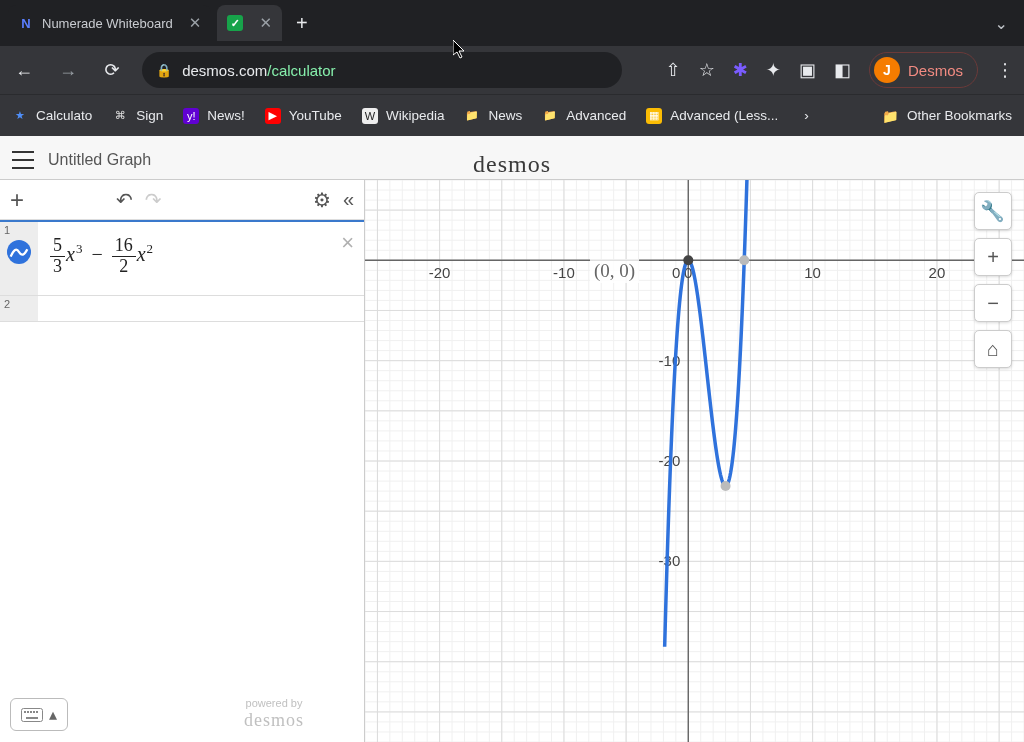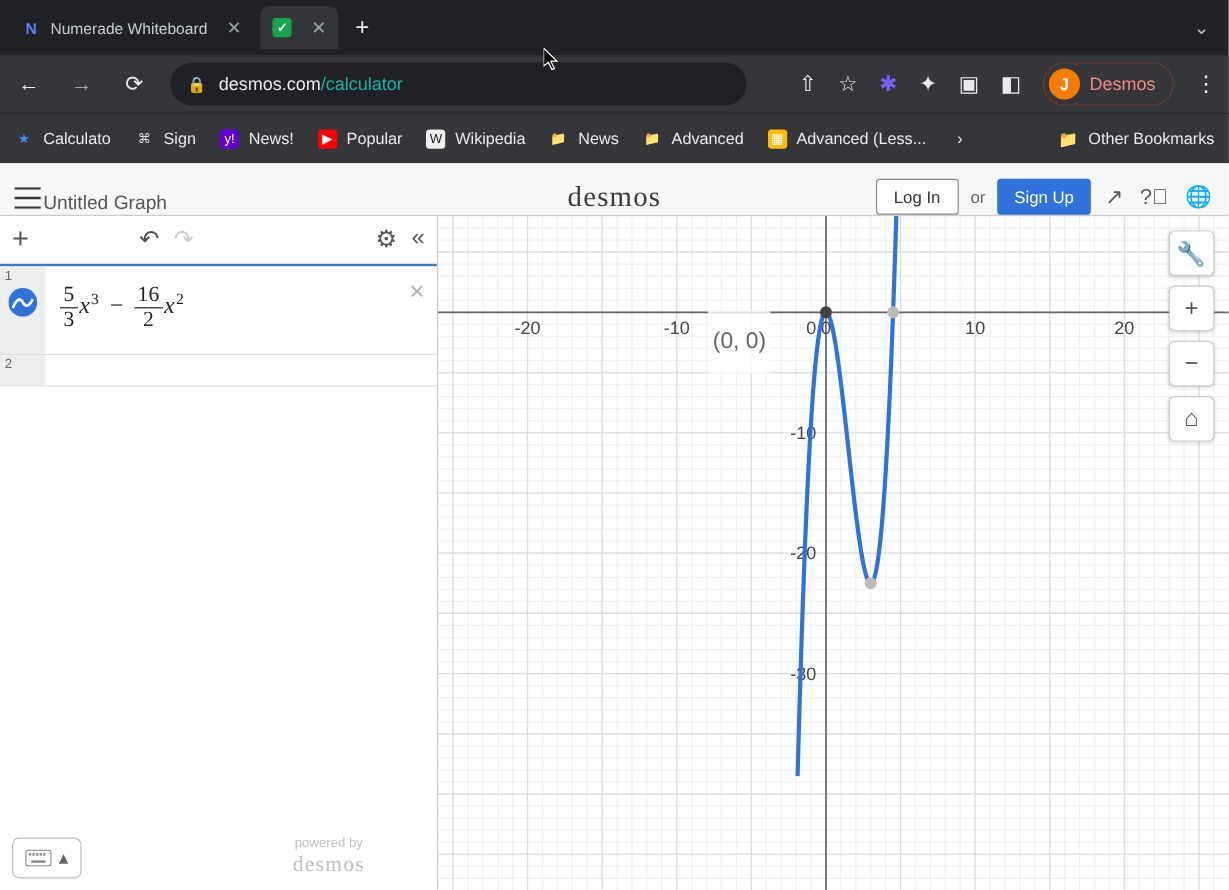--- a/index.html
+++ b/index.html
@@ -15,35 +15,35 @@
 .tab .close { margin-left: 8px; font-size: 15px; color: #9aa0a6; }
 .newtab { width: 28px; height: 28px; display:flex; align-items:center; justify-content:center; color:#e8eaed; font-size: 20px; }
 .tabs-chevron { margin-left:auto; color:#bdc1c6; font-size:16px; padding:4px 8px;}
 
 .toolbar { display:flex; align-items:center; height:48px; padding: 0 10px; gap: 16px; background:#35363a; }
 .nav-btn { width:28px; height:28px; display:flex; align-items:center; justify-content:center; color:#9aa0a6; font-size:18px; }
 .nav-btn.enabled { color:#e8eaed; }
 .omnibox { flex: 0 0 480px; display:flex; align-items:center; background:#202124; border-radius: 20px; height:36px; padding: 0 14px; gap:10px; color:#e8eaed; font-size:15px; }
 .omnibox .lock { color:#9aa0a6; font-size:13px; }
 .omnibox .domain { color:#e8eaed; }
-.omnibox .path { color:#14b8a6; }
+.omnibox .path { color:#86efac; }
 .toolbar-right { margin-left:auto; display:flex; align-items:center; gap:18px; }
 .toolbar-icon { color:#e8eaed; font-size:18px; }
 .profile-chip { display:flex; align-items:center; gap:8px; border:1px solid #6b3a39; border-radius:18px; padding:4px 14px 4px 4px; }
 .profile-chip .avatar { width:26px; height:26px; border-radius:50%; background:#f57c00; color:#fff; display:flex; align-items:center; justify-content:center; font-size:14px; font-weight:600; }
 .profile-chip .label { color:#f28b82; font-size:15px; }
 
 .bookmarks-bar { display:flex; align-items:center; height:42px; padding:0 12px; gap:20px; background:#35363a; border-top:1px solid #2a2b2e; font-size:13.5px; color:#e8eaed; }
 .bm-item { display:flex; align-items:center; gap:8px; }
 .bm-item .ico { width:16px; height:16px; display:flex; align-items:center; justify-content:center; border-radius:3px; font-size:11px; }
 .bm-more { margin-left:6px; color:#e8eaed; }
 .bm-other { margin-left:auto; display:flex; align-items:center; gap:8px; }
 
 
-.desmos-header { height:44px; background:#f7f7f7; border-bottom:1px solid #ccc; display:flex; align-items:flex-end; padding:0 12px; }
+.desmos-header { height:44px; background:#f7f7f7; border-bottom:1px solid #ccc; display:flex; align-items:flex-start; padding:15px 12px; gap:12px; }
 .hamburger { width:24px; color:#333; }
 .graph-title { color:#555; font-size:16px;}
 .desmos-logo { position:absolute; left:50%; transform:translateX(-50%); color:#3a3a3a; font-family: Georgia, serif; font-size:24px; letter-spacing:1px; }
 .desmos-header .right { margin-left:auto; display:flex; align-items:center; gap:10px; }
 .btn-login { border:1px solid #888; background:#fff; padding:6px 14px; border-radius:3px; font-size:14px; color:#333; }
 .or-text { color:#666; font-size:14px; }
 .btn-signup { background:#2f72dc; color:#fff; padding:7px 14px; border-radius:3px; font-size:14px; border:none;}
 .hdr-icon { color:#555; font-size:18px; padding:0 2px;}
 
 
@@ -74,21 +74,21 @@
 .sidebar-footer { position:absolute; bottom:10px; left:10px; right:10px; display:flex; align-items:center; gap:8px;}
 .keyboard-toggle { border:1px solid #bbb; border-radius:6px; padding:6px 10px; display:flex; align-items:center; gap:6px; color:#666;}
 .powered { margin-left:auto; margin-right:50px; text-align:center; color:#c0c0c0; font-size:11px; line-height:1.2;}
 .powered .d { font-family:Georgia,serif; font-size:18px; letter-spacing:1px;}
 
 
 .graph { flex:1; position:relative; background:#fff; overflow:hidden;}
 .graph svg { position:absolute; top:0; left:0;}
 .graph-controls { position:absolute; top:12px; right:12px; display:flex; flex-direction:column; gap:8px;}
 .gctl { width:38px; height:38px; background:#fff; border:1px solid #ccc; border-radius:5px; box-shadow:0 1px 3px rgba(0,0,0,.15); display:flex; align-items:center; justify-content:center; color:#555; font-size:20px;}
-.point-label { position:absolute; font-size:19px; color:#666; background:rgba(255,255,255,.8); padding:15px 4px; font-family:Liberation Sans, sans-serif;}
+.point-label { position:absolute; font-size:19px; color:#666; background:rgba(255,255,255,.8); padding:1px 4px; font-family:Liberation Serif, serif;}
 
 .cursor { position:absolute; left:453px; top:40px; color:#000; font-size:16px; pointer-events:none; z-index:99;}
 </style>
 </head>
 <body>
 
 <div class="browser-chrome">
   <div class="tab-strip">
     <div class="tab inactive">
       <span class="favicon" style="color:#5b7fff;font-weight:bold;">N</span>
@@ -134,21 +134,21 @@
     <div class="bm-item">
         <span class="ico" style="color:#ddd;">⌘</span>
         <span>Sign</span>
       </div>
     <div class="bm-item">
         <span class="ico" style="background:#6001d2;color:#fff;">y!</span>
         <span>News!</span>
       </div>
     <div class="bm-item">
         <span class="ico" style="background:#ff0000;color:#fff;">▶</span>
-        <span>Popular</span>
+        <span>YouTube</span>
       </div>
     <div class="bm-item">
         <span class="ico" style="background:#eee;color:#222;">W</span>
         <span>Wikipedia</span>
       </div>
     <div class="bm-item">
         <span class="ico" style="color:#bbb;">📁</span>
         <span>News</span>
       </div>
     <div class="bm-item">
@@ -168,28 +168,20 @@
 </div>
 
 <div class="desmos-header" style="position:relative;">
   <div class="hamburger">
     <svg width="22" height="18" viewBox="0 0 22 18">
         <path d="M0 1h22M0 9h22M0 17h22" stroke="#333" stroke-width="2"></path>
       </svg>
   </div>
   <span class="graph-title">Untitled Graph</span>
   <span class="desmos-logo">desmos</span>
-  <div class="right">
-    <button class="btn-login">Log In</button>
-    <span class="or-text">or</span>
-    <button class="btn-signup">Sign Up</button>
-    <span class="hdr-icon">↗</span>
-    <span class="hdr-icon">?⃝</span>
-    <span class="hdr-icon">🌐</span>
-  </div>
 </div>
 
 <div class="main">
   <div class="sidebar">
     <div class="sidebar-top">
       <span class="plus">+</span>
       <div class="undo-redo">
         <span>↶</span>
         <span class="redo-disabled">↷</span>
       </div>

